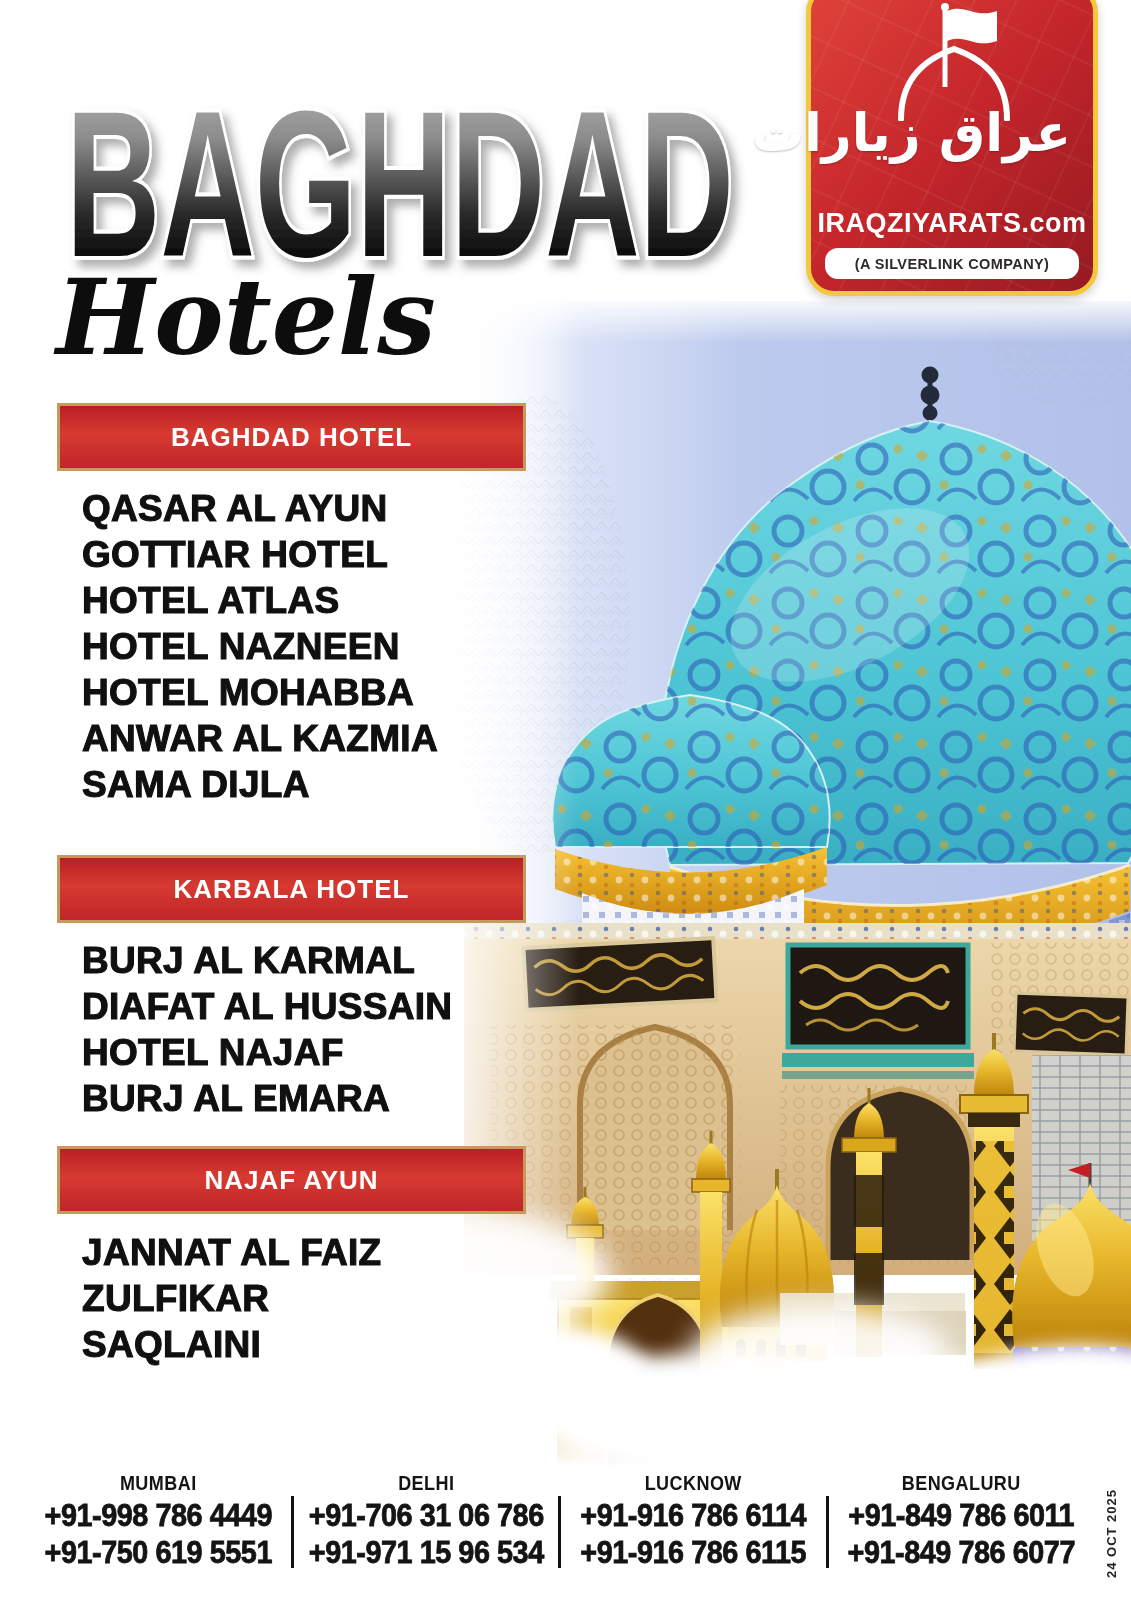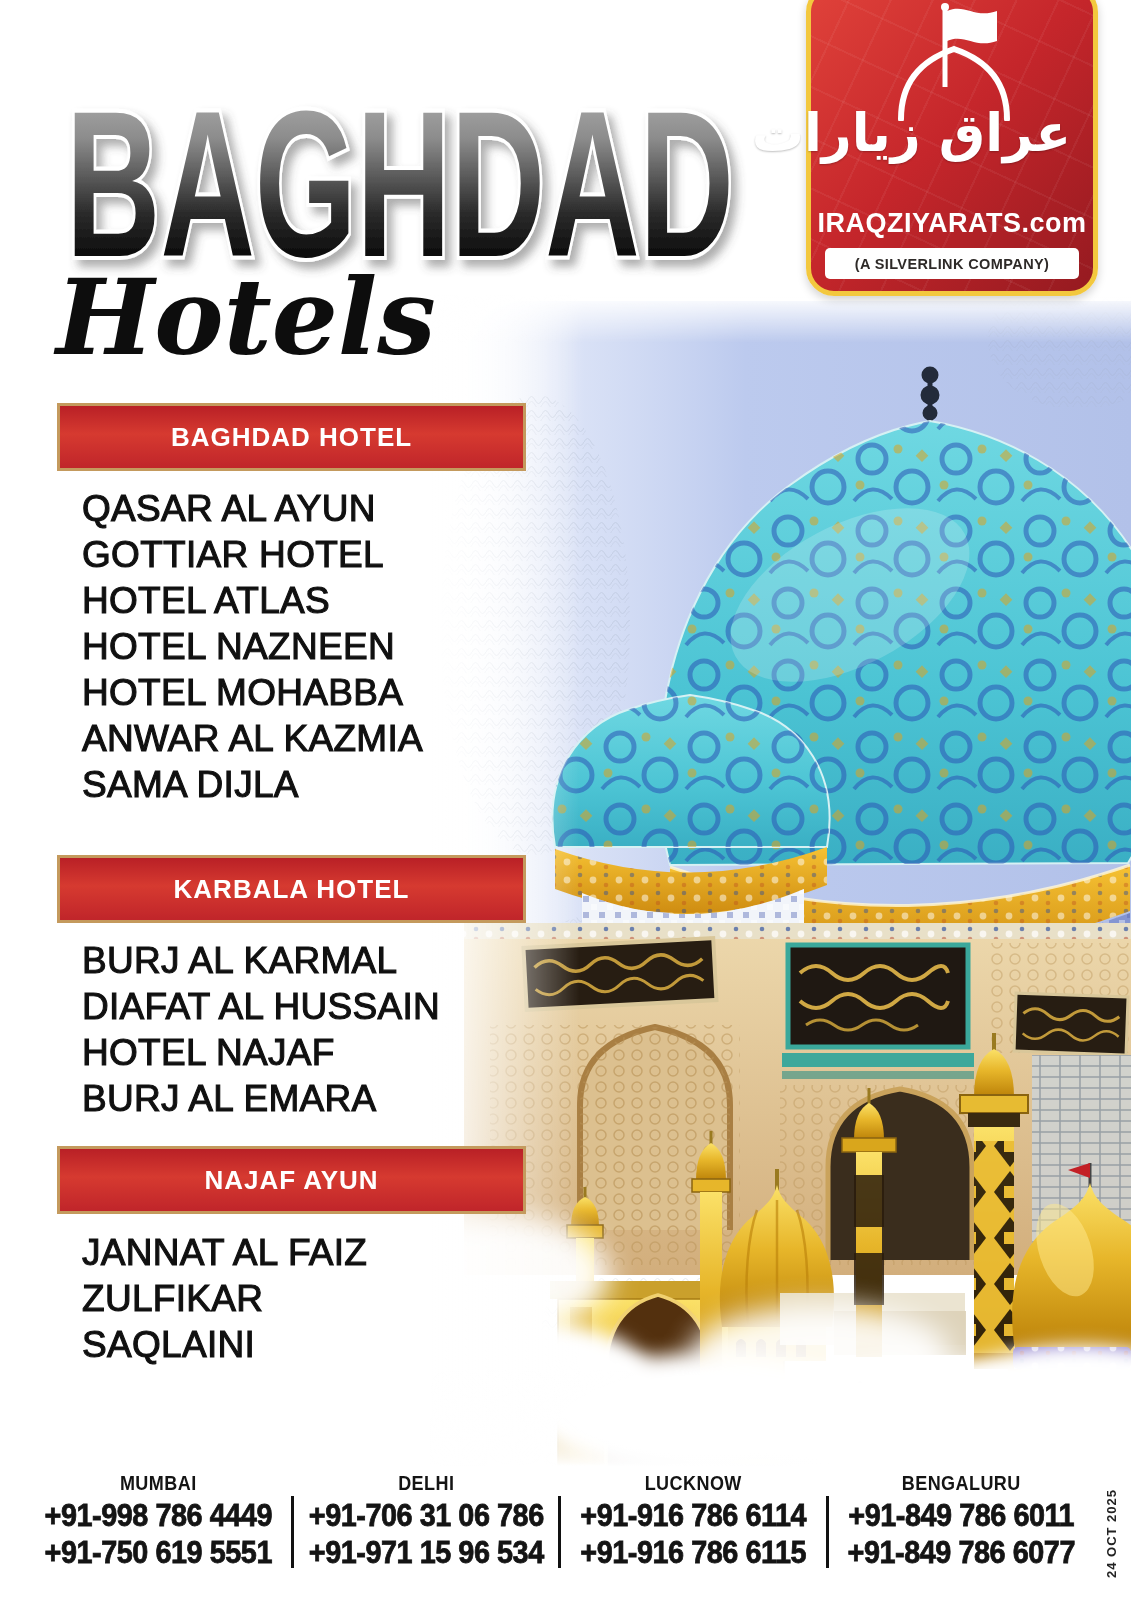--- a/index.html
+++ b/index.html
@@ -20,30 +20,30 @@
          box-shadow:0 4px 10px rgba(0,0,0,.18);}
   .badge-flag{position:absolute;left:126px;top:14px;}
   .badge-dome{position:absolute;left:78px;top:52px;}
   .badge-arabic{position:absolute;right:22px;left:34px;top:118px;text-align:center;
          direction:rtl;color:#ffffff;font-family:"DejaVu Sans",sans-serif;
          font-weight:bold;font-size:52px;line-height:1;white-space:nowrap;
          text-shadow:0 1px 2px rgba(0,0,0,.25);}
   .badge-site{position:absolute;left:0;right:0;bottom:52px;text-align:center;color:#ffffff;
          font-weight:bold;font-size:27px;letter-spacing:.5px;}
   .badge-pill{position:absolute;left:14px;right:14px;bottom:12px;height:31px;background:#ffffff;
-         border-radius:5px;display:flex;align-items:center;justify-content:center;
+         border-radius:13px;display:flex;align-items:center;justify-content:center;
          color:#2e2a28;font-weight:bold;font-size:14.5px;letter-spacing:.4px;}
 
   
   .bar{position:absolute;left:57px;width:463px;height:62px;border:3px solid #c49a5d;
        background:linear-gradient(180deg,#b92026 0%,#d63a30 45%,#c0252a 100%);
        display:flex;align-items:center;justify-content:center;
        color:#ffffff;font-weight:bold;font-size:26px;letter-spacing:1px;white-space:nowrap;}
   .bar1{top:403px;} .bar2{top:855px;} .bar3{top:1146px;}
-  .hotel-list{position:absolute;left:82px;color:#101010;font-weight:normal;font-size:37px;
+  .hotel-list{position:absolute;left:82px;color:#101010;font-weight:bold;font-size:37px;
        line-height:46px;letter-spacing:.3px;-webkit-text-stroke:1.1px #101010;white-space:nowrap;}
   .list1{top:486px;} .list2{top:938px;} .list3{top:1230px;}
 
   
   .footer{position:absolute;left:26px;right:38px;top:1472px;display:flex;}
   .contact{flex:1;text-align:center;color:#141414;transform:scaleX(.9);}
   .city{font-size:20px;font-weight:bold;letter-spacing:.5px;margin-bottom:2px;}
   .phone{font-size:32px;font-weight:bold;line-height:37px;letter-spacing:-.5px;
          -webkit-text-stroke:.8px #141414;white-space:pre;}
   .vline{width:3px;background:#111;margin-top:24px;height:72px;}

